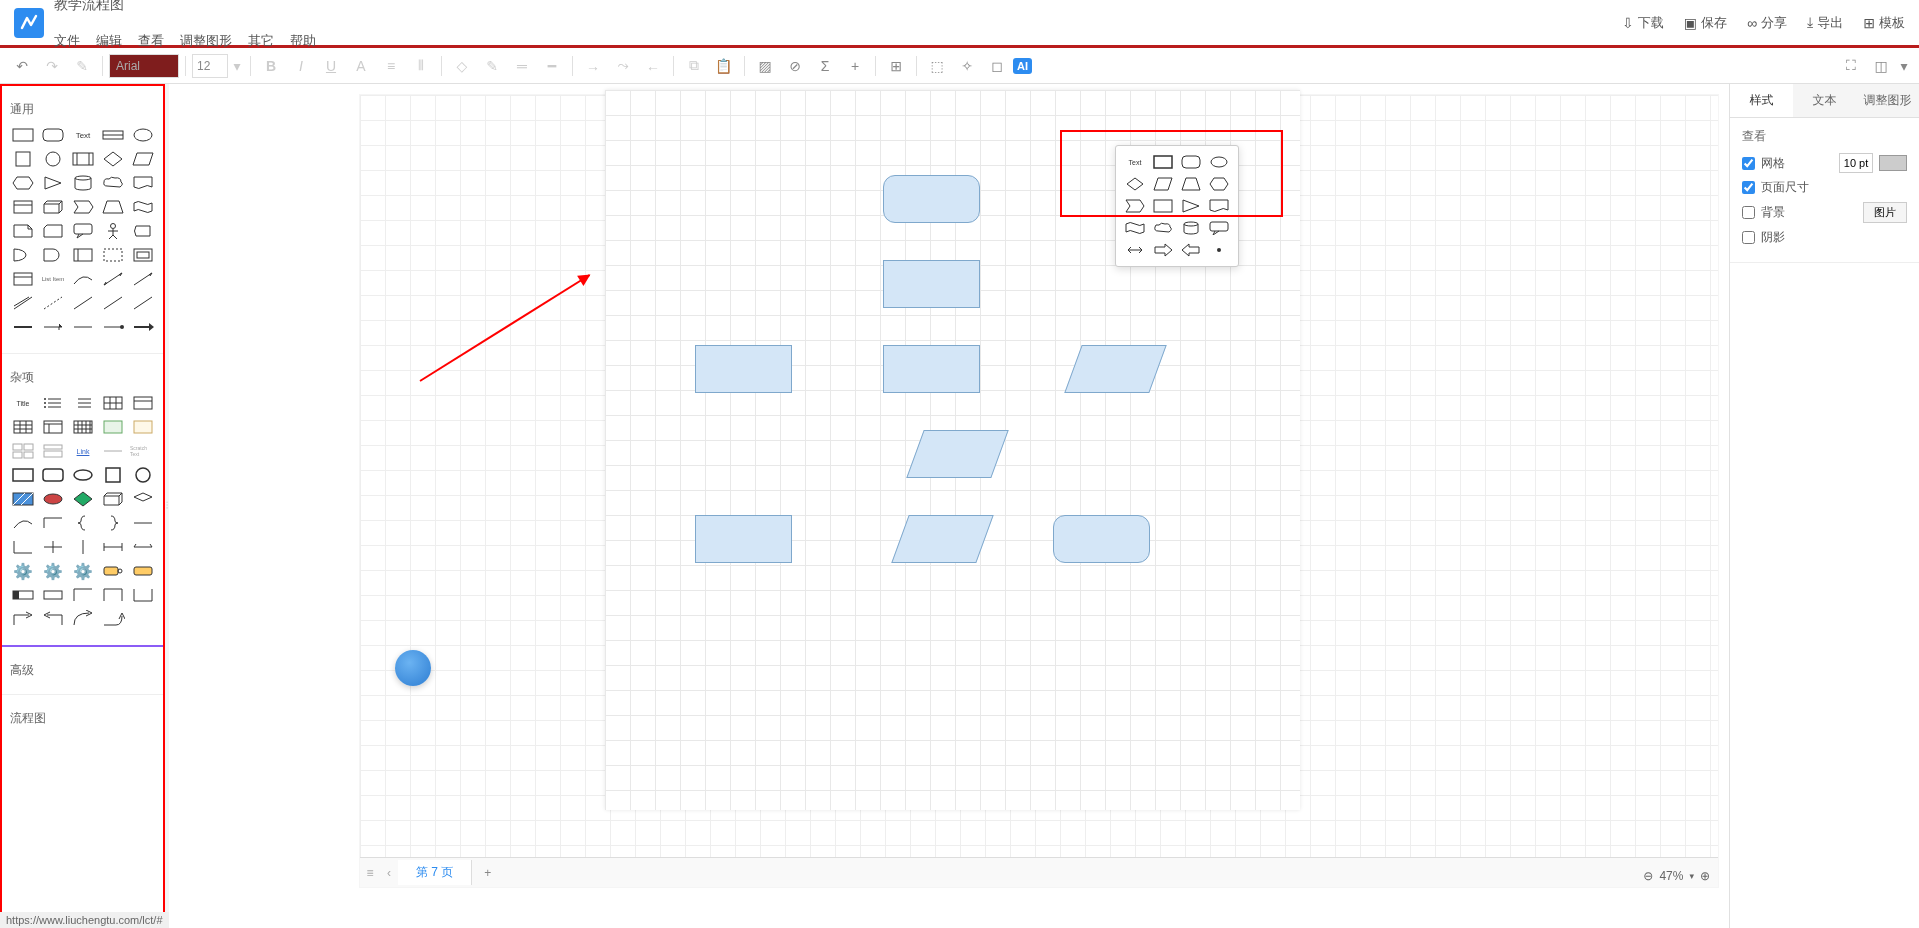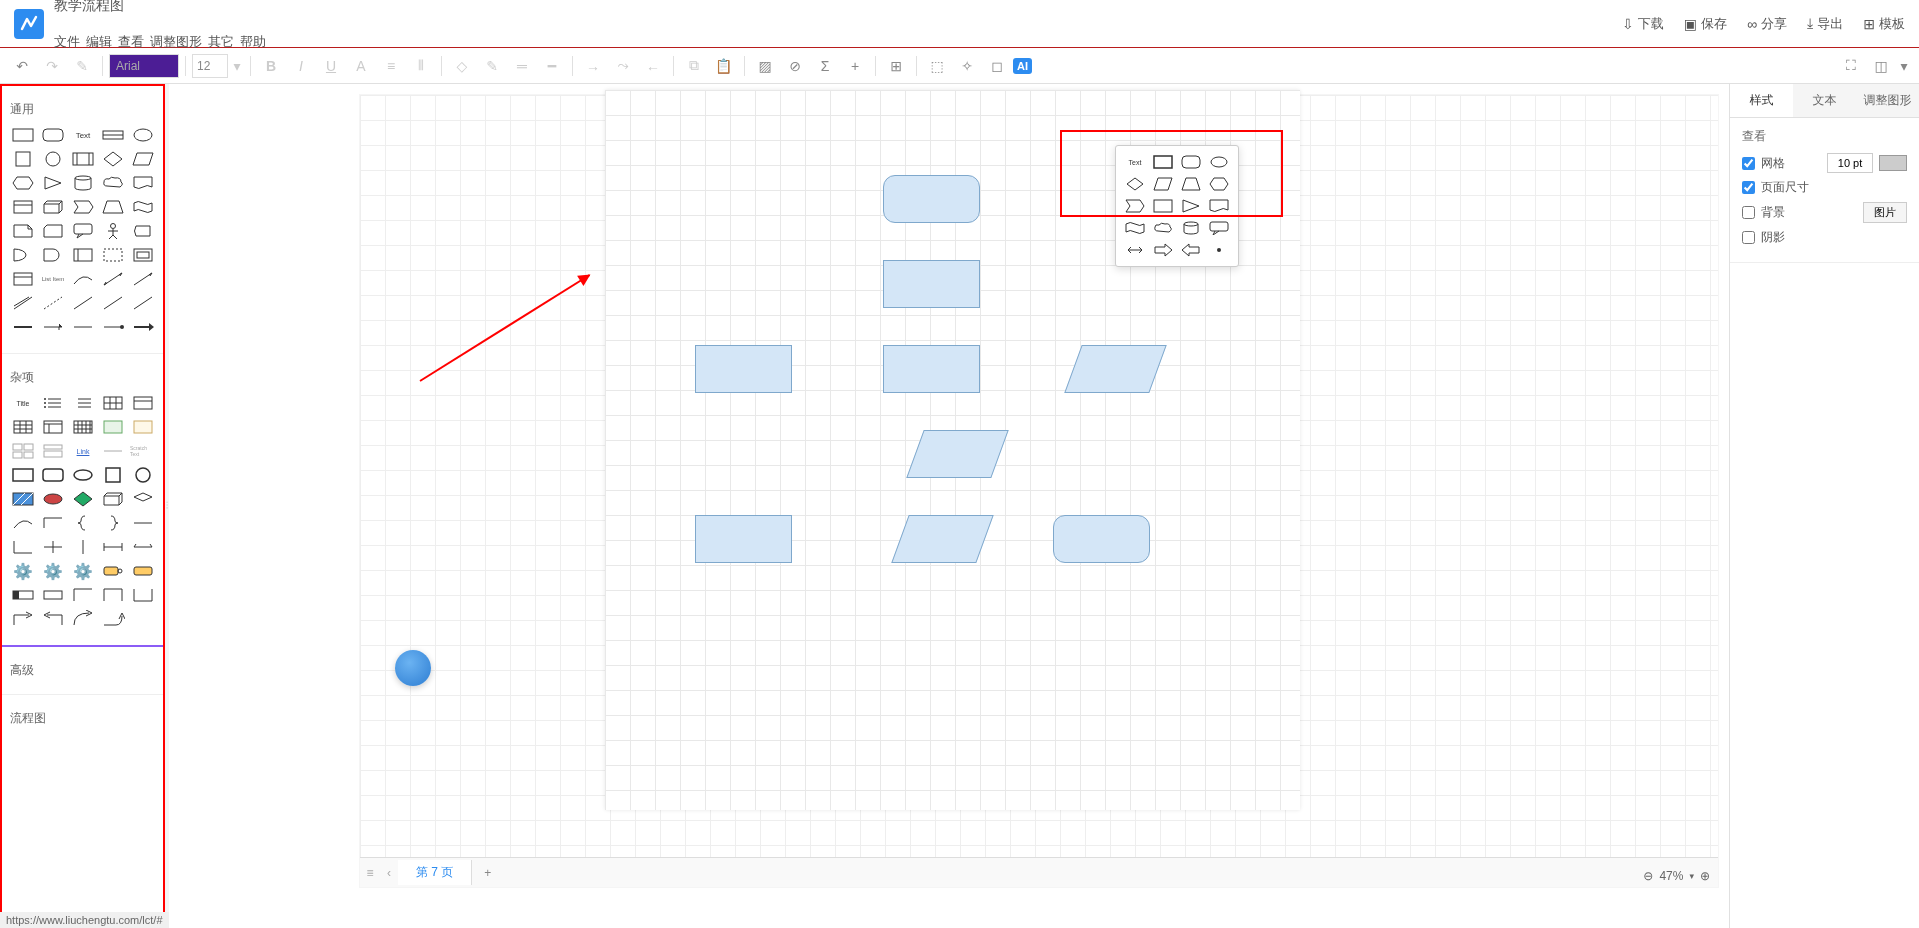--- a/index.html
+++ b/index.html
@@ -1,30 +1,30 @@
 <!DOCTYPE html>
 <html><head>
 <meta charset="utf-8">
 <style>
 *{box-sizing:border-box;margin:0;padding:0;font-family:Arial,"Microsoft YaHei",sans-serif}
 body{background:#fff;overflow:hidden;font-size:12px;color:#333}
-.topbar{height:48px;display:flex;align-items:center;padding:0 14px;border-bottom:1px solid #b91c1c}
+.topbar{height:48px;display:flex;align-items:center;padding:0 14px;border-bottom:3px solid #b91c1c}
 .logo{width:30px;height:30px;background:#2d8cf0;border-radius:4px;display:flex;align-items:center;justify-content:center;color:#fff;font-size:18px;margin-right:10px}
 .title-area{display:flex;flex-direction:column}
 .doc-title{font-size:14px;color:#555}
-.menubar{display:flex;gap:6px;font-size:13px;color:#555;margin-top:18px}
+.menubar{display:flex;gap:16px;font-size:13px;color:#555;margin-top:18px}
 .menubar span{cursor:pointer}
 .spacer{flex:1}
 .top-actions{display:flex;gap:20px;align-items:center;font-size:13px;color:#555}
 .top-act{display:flex;align-items:center;gap:4px;cursor:pointer}
 .top-act .ic{font-size:14px}
 .toolbar{height:36px;border-bottom:1px solid #e0e0e0;display:flex;align-items:center;padding:0 8px;gap:2px}
 .tbtn{width:28px;height:28px;display:flex;align-items:center;justify-content:center;color:#888;cursor:pointer;font-size:14px;border-radius:3px}
 .tsep{width:1px;height:20px;background:#e0e0e0;margin:0 4px}
-.font-sel{width:70px;height:24px;border:1px solid #ddd;color:#aaa;padding:0 6px;font-size:12px;background:#4c1d95}
+.font-sel{width:70px;height:24px;border:1px solid #ddd;color:#aaa;padding:0 6px;font-size:12px;background:#7f1d1d}
 .size-sel{width:36px;height:24px;border:1px solid #ddd;color:#888;padding:0 4px;font-size:12px}
 .ai-badge{background:#2d8cf0;color:#fff;padding:2px 4px;border-radius:3px;font-size:11px;font-weight:bold}
 .main{display:flex;height:calc(100vh - 48px - 36px)}
 .sidebar{width:165px;border:2px solid red;flex-shrink:0;display:flex;flex-direction:column;overflow:hidden}
 .sb-sec{padding:12px 6px}
 .sb-head{font-size:12px;color:#666;padding:3px 2px;cursor:pointer}
 .shapes-grid{display:grid;grid-template-columns:repeat(5,1fr);gap:4px;padding:4px 2px}
 .shp{width:26px;height:20px;display:flex;align-items:center;justify-content:center;cursor:move}
 .shp svg{width:24px;height:18px}
 .canvas-wrap{flex:1;background:#fff;position:relative;overflow:hidden}
@@ -43,21 +43,21 @@
 .right-panel{width:190px;border-left:1px solid #e0e0e0;flex-shrink:0;background:#fff;font-size:12px}
 .rtabs{display:flex;border-bottom:1px solid #e0e0e0}
 .rtab{flex:1;text-align:center;padding:8px 4px;cursor:pointer;color:#666}
 .rtab.active{background:#fff;color:#333;font-weight:500}
 .rtab:not(.active){background:#f5f5f5}
 .rsec{padding:10px 12px;border-bottom:1px solid #eee}
 .rsec h4{font-size:12px;font-weight:normal;color:#666;margin-bottom:8px}
 .rrow{display:flex;align-items:center;gap:6px;margin-bottom:6px;font-size:12px;color:#555}
 .rrow input[type=checkbox]{accent-color:#2d8cf0}
 .rrow input[type=radio]{accent-color:#2d8cf0}
-.rrow .rinp{width:46px;height:20px;border:1px solid #ccc;text-align:center;font-size:11px}
+.rrow .rinp{width:34px;height:20px;border:1px solid #ccc;text-align:center;font-size:11px}
 .rrow .rbtn{padding:2px 10px;border:1px solid #ccc;background:#f5f5f5;font-size:11px;cursor:pointer}
 .color-sw{width:28px;height:16px;background:#ccc;border:1px solid #999}
 .rsel{width:100%;height:22px;border:1px solid #ccc;font-size:11px;padding:0 4px}
 .clear-btn{width:100%;padding:5px;border:1px solid #ccc;background:#f5f5f5;cursor:pointer;font-size:12px}
 .bottom-tabs{position:absolute;bottom:0;left:0;right:0;height:30px;border-top:1px solid #ddd;display:flex;align-items:center;background:#f9f9f9;font-size:12px}
 .page-tab{padding:4px 18px;border-right:1px solid #ddd;color:#2d8cf0;cursor:pointer;background:#fff}
 .add-tab{padding:4px 12px;color:#888;cursor:pointer}
 .zoom-ctrl{position:absolute;right:8px;bottom:4px;display:flex;align-items:center;gap:6px;color:#666}
 .status-url{position:absolute;bottom:0;left:0;font-size:11px;color:#666;background:#f0f0f0;padding:2px 6px}
 .assistant{position:absolute;width:36px;height:36px;border-radius:50%;background:radial-gradient(circle at 40% 35%,#6bb3f2,#2d7dd2);box-shadow:0 2px 6px rgba(0,0,0,.2)}

